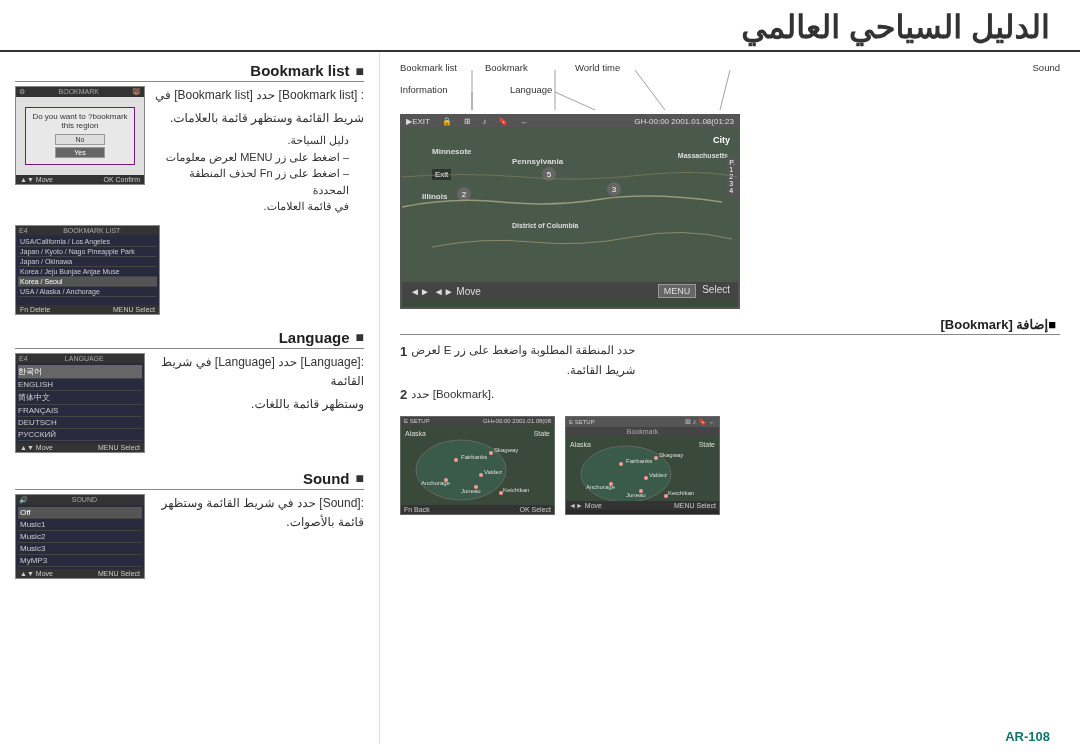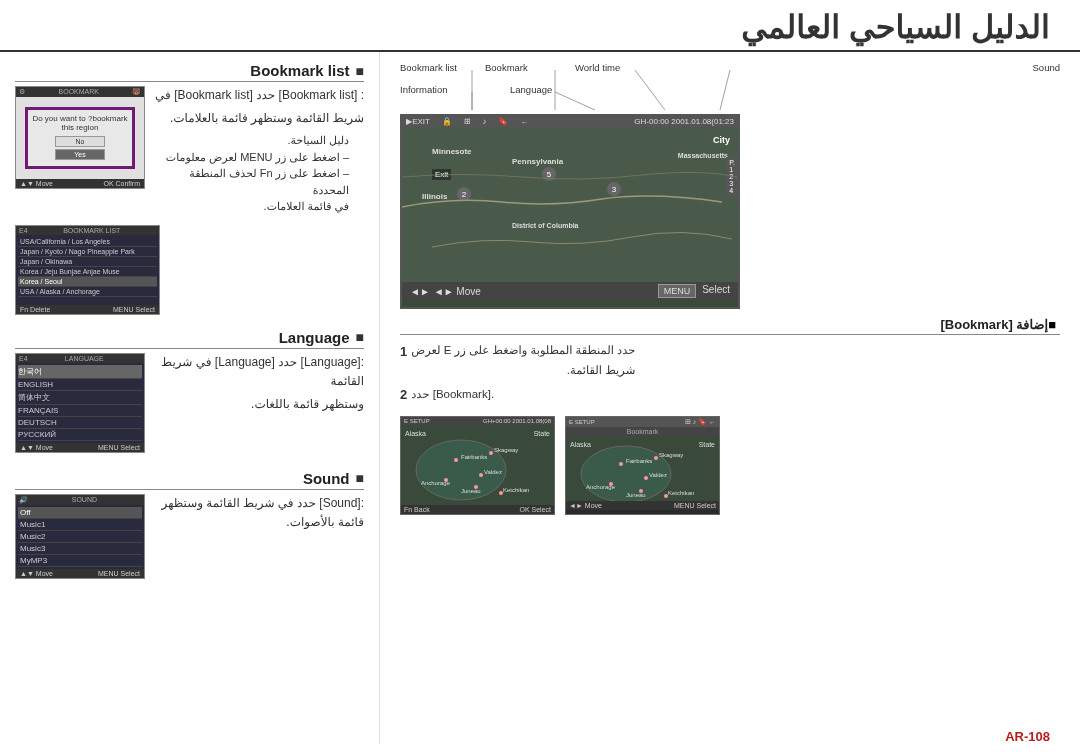--- a/index.html
+++ b/index.html
@@ -126,21 +126,21 @@
       justify-content: space-between;
       background: #333;
       padding: 1px 4px;
       font-size: 7px;
       color: #ccc;
     }
 
     
     .dialog-box {
       background: #e8e8e8;
-      border: 3px solid #701a75;
+      border: 1px solid #701a75;
       margin: 4px auto;
       padding: 4px;
       width: 110px;
       font-size: 8px;
       color: #333;
       text-align: center;
     }
     .dialog-btn {
       background: #ddd;
       border: 1px solid #999;
@@ -312,21 +312,21 @@
       color: #ddd;
     }
 
     
     .page-number {
       position: absolute;
       bottom: 8px;
       right: 30px;
       font-size: 13px;
       font-weight: bold;
-      color: #b91c1c;
+      color: #0f766e;
     }
 
     
     .step3 {
       direction: rtl;
       text-align: right;
       font-size: 12px;
       color: #333;
       margin-bottom: 8px;
       line-height: 1.7;

